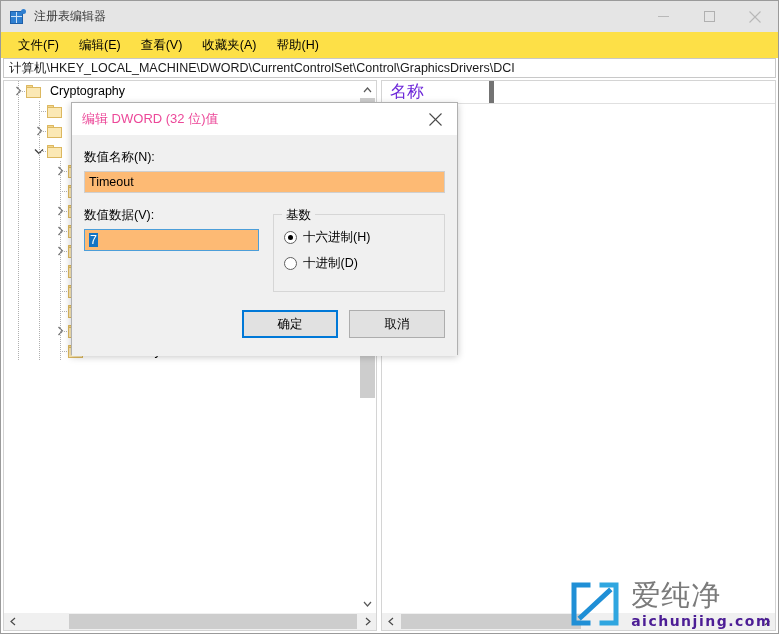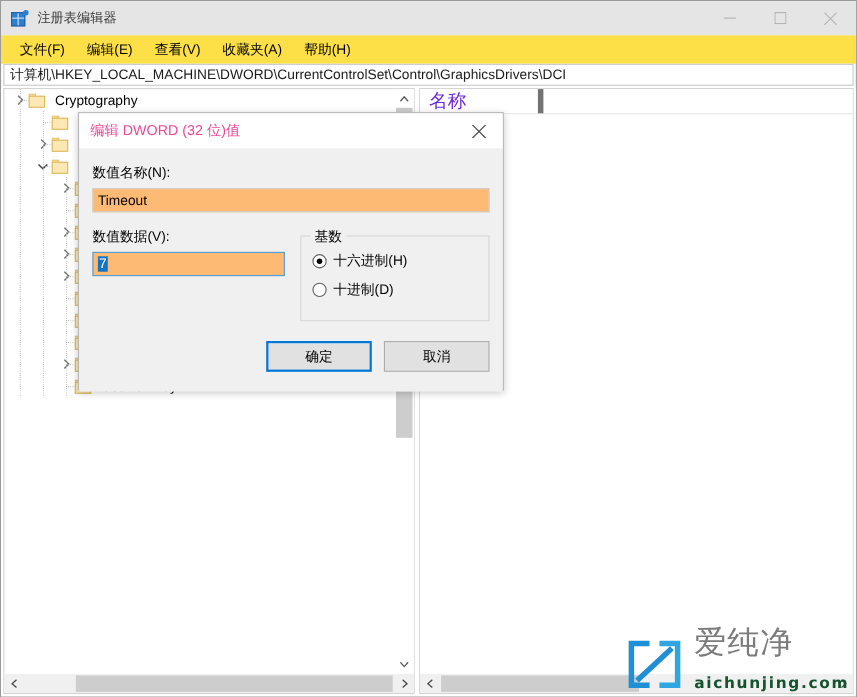--- a/index.html
+++ b/index.html
@@ -471,23 +471,23 @@
   .wm-text { display: flex; flex-direction: column; }
   .wm-cn {
     font-size: 29px;
     color: #7b7b7b;
     line-height: 1;
     letter-spacing: 1px;
     font-family: "DejaVu Sans", sans-serif;
   }
   .wm-en {
     font-size: 14px;
-    color: #14532d;
+    color: #4c1d95;
     letter-spacing: 1.5px;
-    margin-top: 14px;
+    margin-top: 3px;
     font-weight: bold;
     font-family: "DejaVu Sans", sans-serif;
   }
 </style>
 </head>
 <body>
 
 <div id="regedit-window">
 
   <div class="titlebar">

